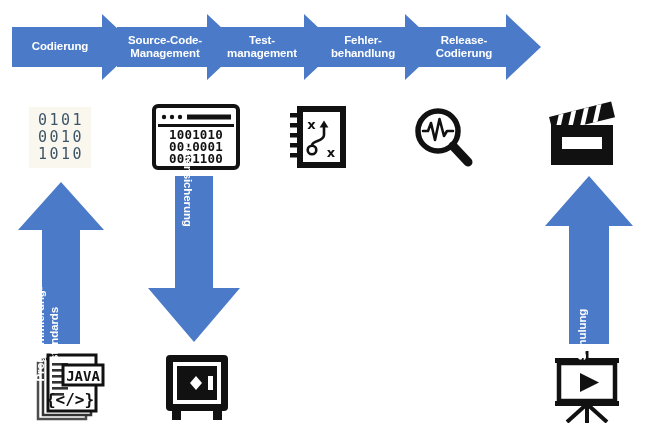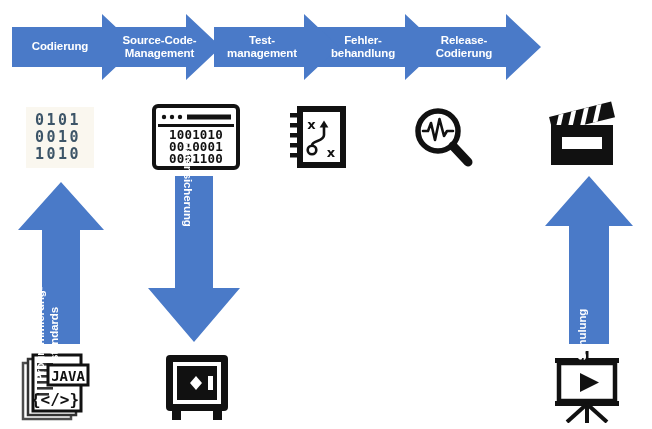--- a/index.html
+++ b/index.html
@@ -88,42 +88,42 @@
     display: flex;
     align-items: center;
     justify-content: center;
   }
 
   
   .binary-box {
     background: #faf7ef;
     color: #3d5568;
     font-family: "DejaVu Sans Mono", monospace;
-    font-weight: bold;
+    font-weight: normal;
     font-size: 15px;
     line-height: 17px;
     letter-spacing: 2.5px;
-    padding: 5px 13px 5px 9px;
+    padding: 5px 7px 5px 9px;
     white-space: pre-line;
     text-align: left;
   }
 </style>
 </head>
 <body>
 
 <div class="stage">
 
   <div class="h-arrow" style="left:12px; top:14px;">
     <svg class="shape" viewBox="0 0 125 66" preserveAspectRatio="none">
       <polygon points="0,13 90,13 90,0 125,33 90,66 90,53 0,53" fill="#4a7ac8"></polygon>
     </svg>
     <div class="label">Codierung</div>
   </div>
 
-  <div class="h-arrow" style="left:96px; top:14px;justify-content:center;">
+  <div class="h-arrow" style="left:117px; top:14px;">
     <svg class="shape" viewBox="0 0 125 66" preserveAspectRatio="none">
       <polygon points="0,13 90,13 90,0 125,33 90,66 90,53 0,53" fill="#4a7ac8"></polygon>
     </svg>
     <div class="label">Source-Code-
 Management</div>
   </div>
 
   <div class="h-arrow" style="left:315px; top:14px;">
     <svg class="shape" viewBox="0 0 125 66" preserveAspectRatio="none">
       <polygon points="0,13 90,13 90,0 125,33 90,66 90,53 0,53" fill="#4a7ac8"></polygon>
@@ -223,21 +223,21 @@
          transform:translateX(-50%) rotate(90deg);">Datensicherung</div>
   </div>
 
   <div class="v-arrow up" style="left:545px; top:176px; width:88px; height:168px;">
     <svg class="shape" viewBox="0 0 88 168" preserveAspectRatio="none">
       <polygon points="44,0 88,50 64,50 64,168 24,168 24,50 0,50" fill="#4a7ac8"></polygon>
     </svg>
     <div class="vlabel" style="width:120px;">Schulung</div>
   </div>
 
-  <div class="icon-cell" style="left:20px; top:352px; width:72px; height:70px;">
+  <div class="icon-cell" style="left:35px; top:352px; width:72px; height:70px;">
     <svg width="70" height="68" viewBox="0 0 70 68">
       <rect x="2" y="10" width="48" height="56" fill="#ffffff" stroke="#4d4d4d" stroke-width="2.5"></rect>
       <rect x="7" y="6" width="48" height="56" fill="#ffffff" stroke="#333333" stroke-width="2.5"></rect>
       <rect x="12" y="2" width="48" height="56" fill="#ffffff" stroke="#111111" stroke-width="3"></rect>
       <g fill="#333333">
         <rect x="16" y="10" width="16" height="2.6"></rect>
         <rect x="16" y="16" width="16" height="2.6"></rect>
         <rect x="16" y="22" width="16" height="2.6"></rect>
         <rect x="16" y="28" width="16" height="2.6"></rect>
         <rect x="16" y="34" width="16" height="2.6"></rect>

